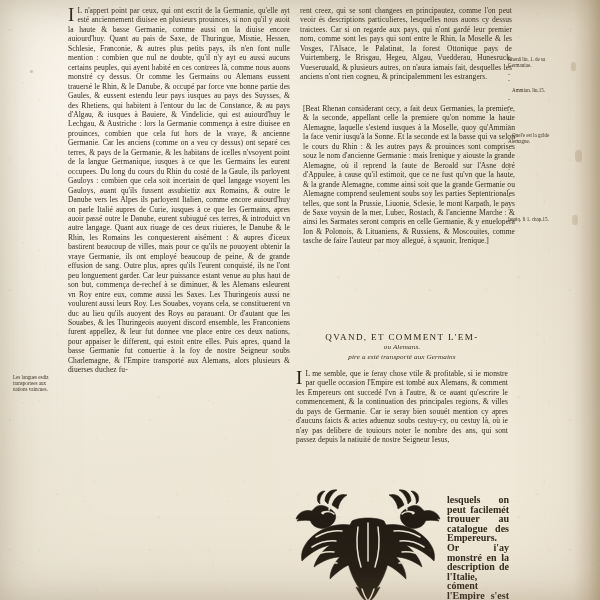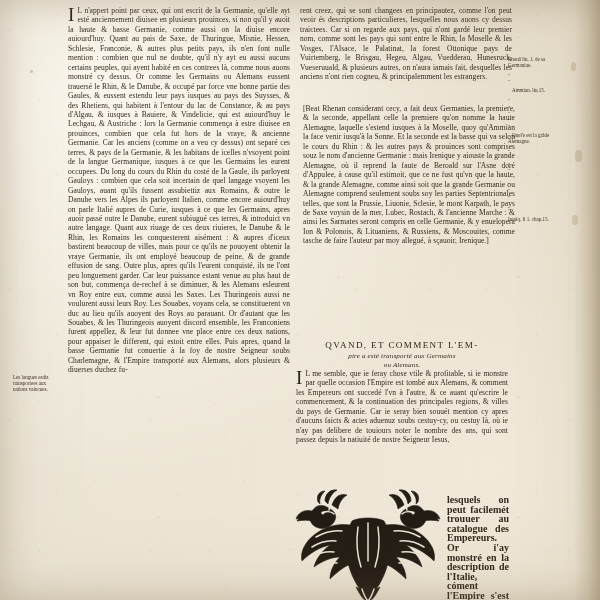--- a/index.html
+++ b/index.html
@@ -109,24 +109,24 @@
   <div class="col marginal" style="left:508px;top:57px;width:44px;">
     <div class="note">Rhenã liu. 1. de sa Germaniae.</div>
     <div class="quotemark">“<br>“</div>
     <div class="note" style="margin-top:2px;text-indent:4px;">Ammian. liu.15.</div>
     <div class="quotemark">“<br>“<br>“<br>“<br>“</div>
     <div class="note" style="margin-top:2px;text-indent:4px;">Quel'e est la grãde Alemagne.</div>
     <div class="quotemark">“<br>“<br>“<br>“<br>“<br>“<br>“<br>“<br>“<br>“</div>
     <div class="note" style="margin-top:2px;">Ireniq. li 1. chap.15.</div>
   </div>
 
-  <div class="col" style="left:294px;top:340px;width:216px;">
+  <div class="col" style="left:294px;top:332px;width:216px;">
     <div class="sec-head">QVAND, ET COMMENT L'EM-</div>
+    <div class="sec-sub">ou Alemans.</div>
     <div class="sec-sub" style="margin-top:1px;">pire a esté transporté aux Germains</div>
-    <div class="sec-sub">ou Alemans.</div>
   </div>
 
   <div class="col bodytext" style="left:296px;top:369px;width:212px;">
     <p><span class="dropcap">I</span><span>L me semble, que ie feray chose vtile &amp; profitable, si ie monstre par quelle occasion l'Empire est tombé aux Alemans, &amp; comment les Empereurs ont succedé l'vn à l'autre, &amp; ce auant qu'escrire le commencement, &amp; la continuation des principales regions, &amp; villes du pays de Germanie. Car ie seray bien souuét mention cy apres d'aucuns faicts &amp; actes aduenuz soubs cestuy-cy, ou cestuy là, où ie n'ay pas delibere de touiours noter le nombre des ans, qui sont passez depuis la natiuité de nostre Seigneur Iesus,</span></p>
   </div>
 
   <div id="eagle-wrap">
     <svg width="152" height="115" viewBox="0 0 152 115" xmlns="http://www.w3.org/2000/svg">
       <g fill="#241d15" stroke="#241d15" stroke-width="0.6">
 

